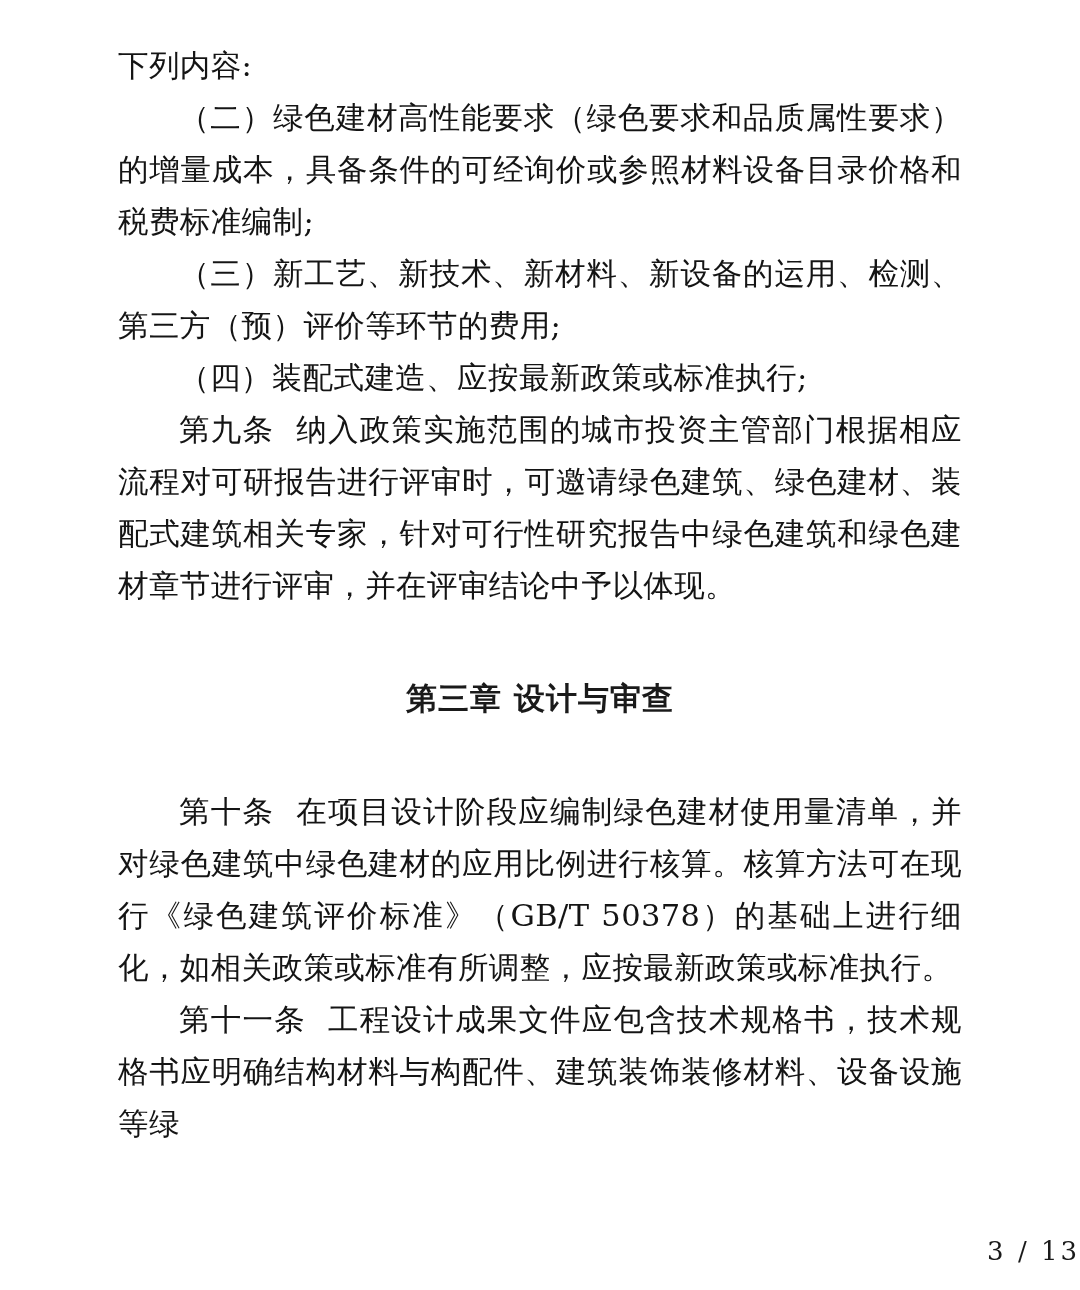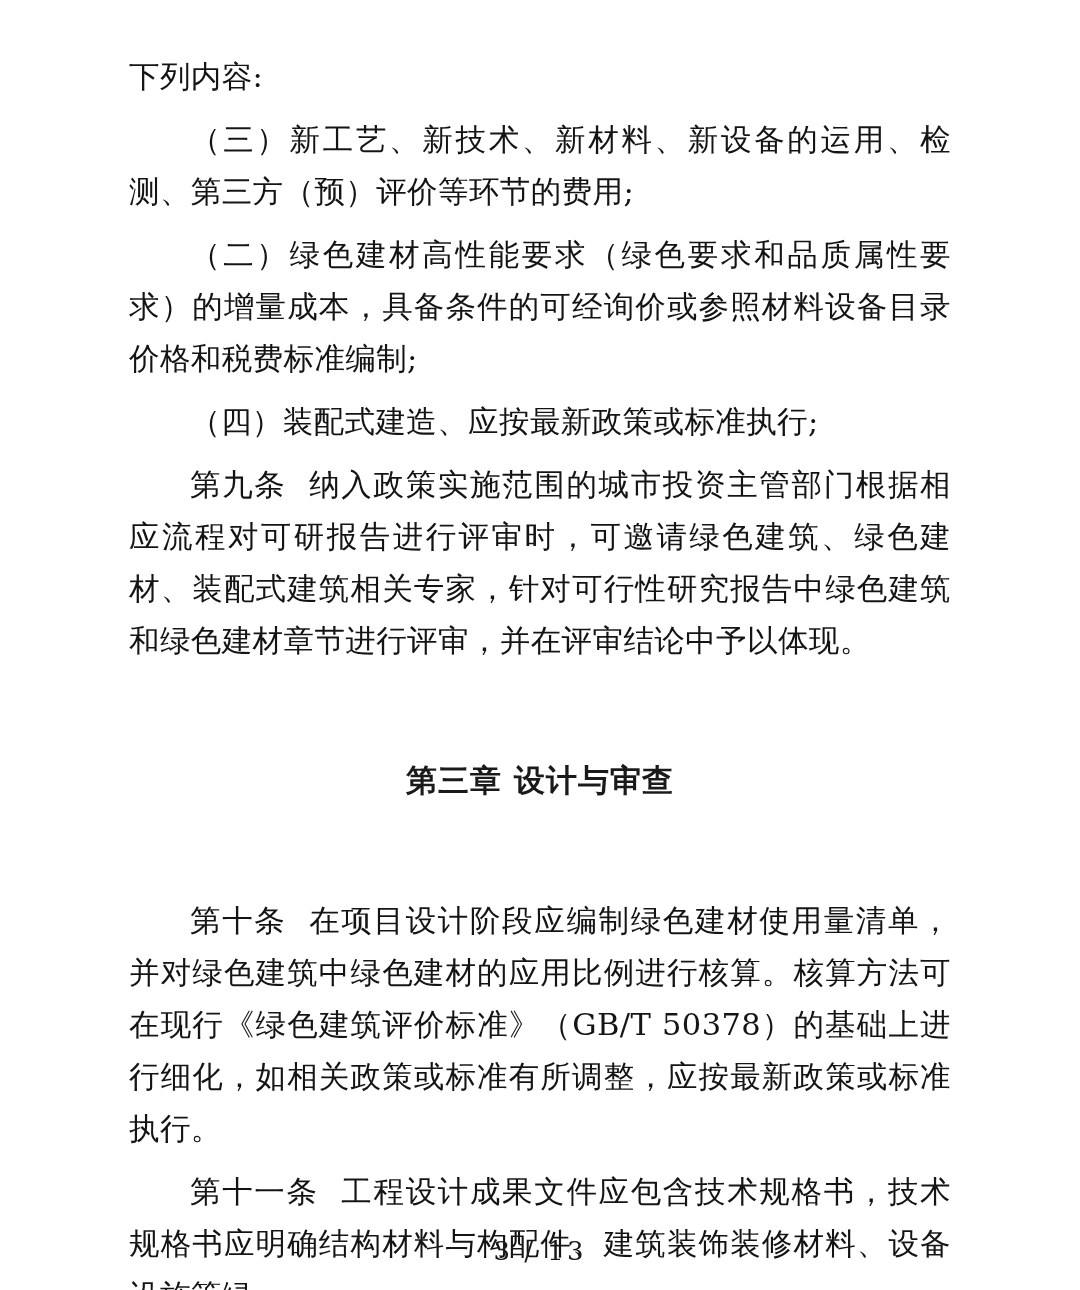--- a/index.html
+++ b/index.html
@@ -21,63 +21,63 @@
     height: 1290px;
     box-sizing: border-box;
     padding: 40px 118px 0 118px;
   }
   .body-text {
     font-size: 30.5px;
     line-height: 52px;
     letter-spacing: 0.4px;
     text-align: justify;
     text-justify: inter-ideograph;
-    margin: 11px;
+    margin: 0;
     color: #141414;
   }
   .indent2 {
     text-indent: 61px;
   }
   .lead {
     font-weight: 400;
   }
   .heading-center {
     text-align: center;
     font-weight: 700;
     font-size: 31px;
     line-height: 52px;
-    margin: 16px;
+    margin: 0;
     letter-spacing: 1px;
     font-family: "DejaVu Sans", "Liberation Sans", sans-serif;
   }
   .gap-before-heading { height: 60px; }
   .gap-after-heading { height: 62px; }
   .footer {
     position: absolute;
     left: 0;
     right: 0;
     bottom: 24px;
-    text-align: center;
+    text-align: right;
     font-size: 26px;
     letter-spacing: 3px;
     color: #1a1a1a;
     font-family: "DejaVu Serif", "Liberation Serif", serif;
   }
 </style>
 </head>
 <body>
 
 <div class="page">
 
   <p class="body-text">下列内容:</p>
 
 
+  <p class="body-text indent2">（二）绿色建材高性能要求（绿色要求和品质属性要求）的增量成本，具备条件的可经询价或参照材料设备目录价格和税费标准编制;</p>
+
   <p class="body-text indent2">（三）新工艺、新技术、新材料、新设备的运用、检测、第三方（预）评价等环节的费用;</p>
-
-  <p class="body-text indent2">（二）绿色建材高性能要求（绿色要求和品质属性要求）的增量成本，具备条件的可经询价或参照材料设备目录价格和税费标准编制;</p>
 
   <p class="body-text indent2">（四）装配式建造、应按最新政策或标准执行;</p>
 
 
   <p class="body-text indent2"><span class="lead">第九条</span><span>&nbsp;&nbsp;</span><span>纳入政策实施范围的城市投资主管部门根据相应流程对可研报告进行评审时，可邀请绿色建筑、绿色建材、装配式建筑相关专家，针对可行性研究报告中绿色建筑和绿色建材章节进行评审，并在评审结论中予以体现。</span></p>
 
   <div class="gap-before-heading"></div>
 
   <p class="heading-center">第三章  设计与审查</p>
 

